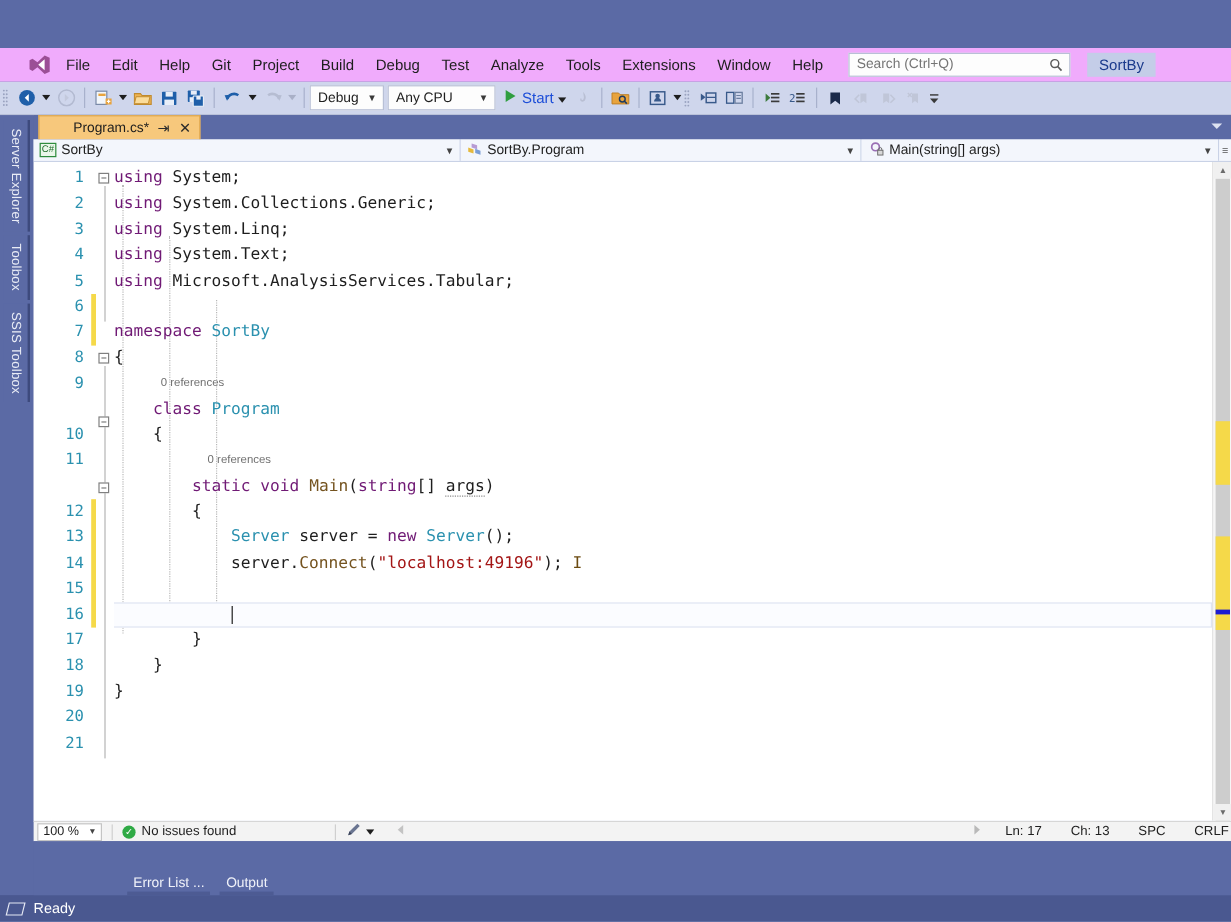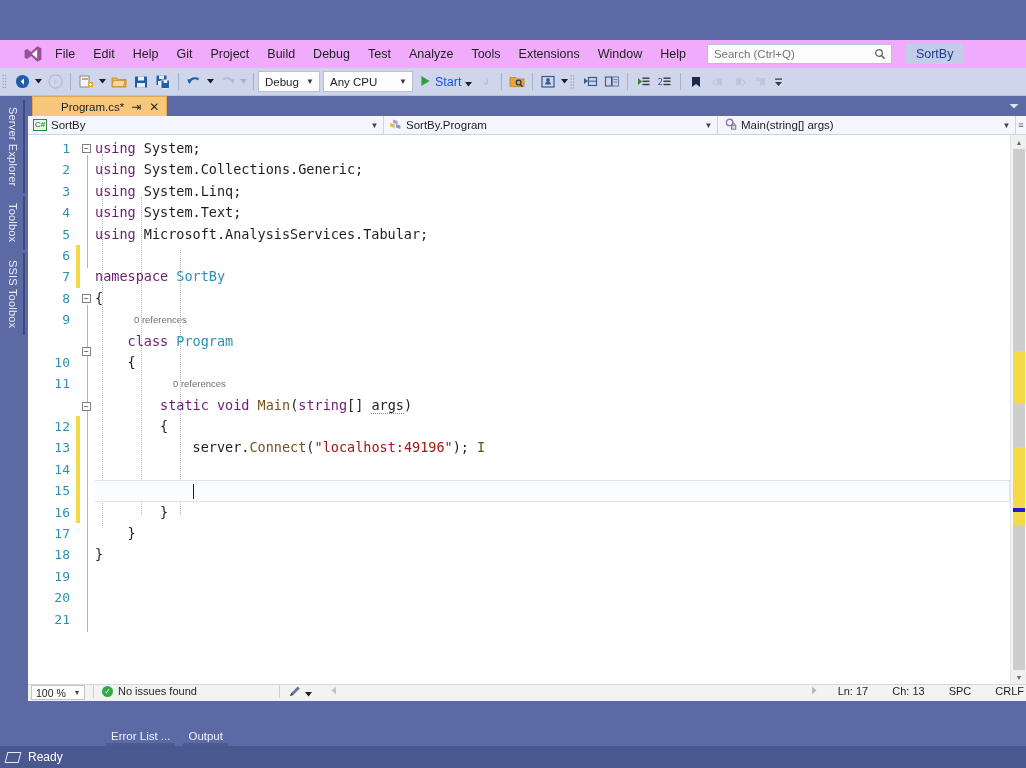--- a/index.html
+++ b/index.html
@@ -300,21 +300,21 @@
     position: absolute; left: 2px; width: 12px;
     background: #cdcdcd;
   }
   .marker { position: absolute; left: 2px; width: 12px; }
 
   
   .hstatus {
     flex: 0 0 17px;
     background: #f3f3f3;
     border-top: 1px solid #d6d6d6;
-    display: flex; align-items: flex-start;
+    display: flex; align-items: center;
     font-size: 11px; color: #1e1e1e;
   }
   .zoom-combo {
     width: 54px; height: 15px; margin-left: 3px;
     background: #fff; border: 1px solid #c4c4c4;
     display: flex; align-items: center;
     padding-left: 4px; font-size: 10.5px;
   }
   .zoom-combo .arr { width: 14px; text-align: center; font-size: 7px; color: #444; margin-left: auto; }
   .hs-sep { width: 1px; height: 13px; background: #cfcfcf; margin: 0 8px; }
@@ -751,20 +751,21 @@
           <div class="line"><span class="kw">using</span> <span class="ident">Microsoft.AnalysisServices.Tabular;</span></div>
           <div class="line"></div>
           <div class="line"><span class="kw">namespace</span> <span class="type">SortBy</span></div>
           <div class="line"><span class="ident">{</span></div>
           <div class="cl-line" style="padding-left:39px">0 references</div>
           <div class="line">    <span class="kw">class</span> <span class="type">Program</span></div>
           <div class="line">    <span class="ident">{</span></div>
           <div class="cl-line" style="padding-left:78px">0 references</div>
           <div class="line">        <span class="kw">static</span> <span class="kw">void</span> <span class="method">Main</span><span class="ident">(</span><span class="kw">string</span><span class="ident">[] </span><span class="ident args-underline">args</span><span class="ident">)</span></div>
           <div class="line">        <span class="ident">{</span></div>
+          <div class="line">            <span class="type">Server</span> <span class="ident">server</span> <span class="ident">=</span> <span class="kw">new</span> <span class="type">Server</span><span class="ident">();</span></div>
           <div class="line">            <span class="ident">server.</span><span class="method">Connect</span><span class="ident">(</span><span class="str">"localhost:49196"</span><span class="ident">);</span> <span class="ibeam">I</span></div>
           <div class="line"></div>
           <div class="line current-line">            <span class="caret"></span></div>
           <div class="line">        <span class="ident">}</span></div>
           <div class="line">    <span class="ident">}</span></div>
           <div class="line"><span class="ident">}</span></div>
           <div class="line"></div>
         </div>
 
         <div class="vscroll">

